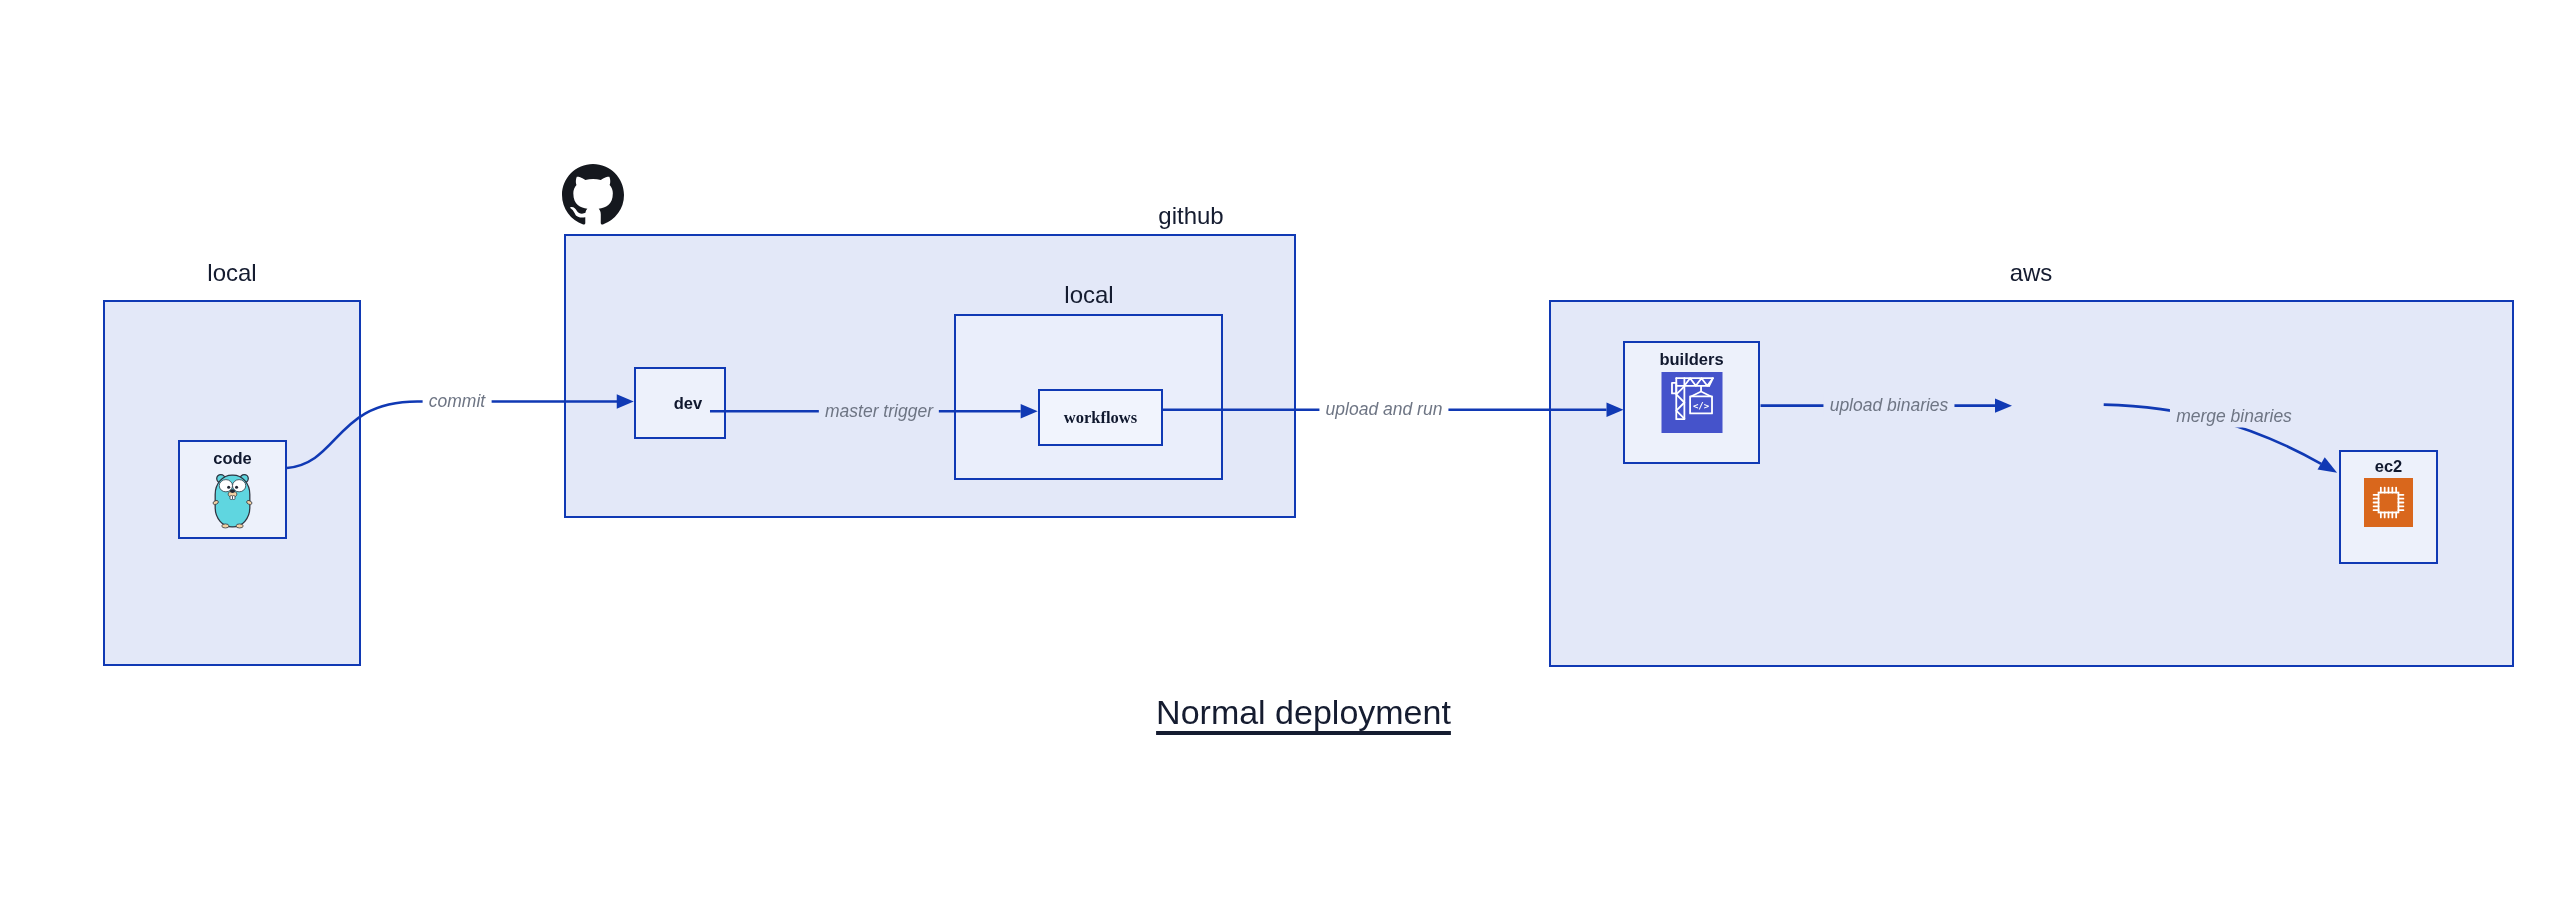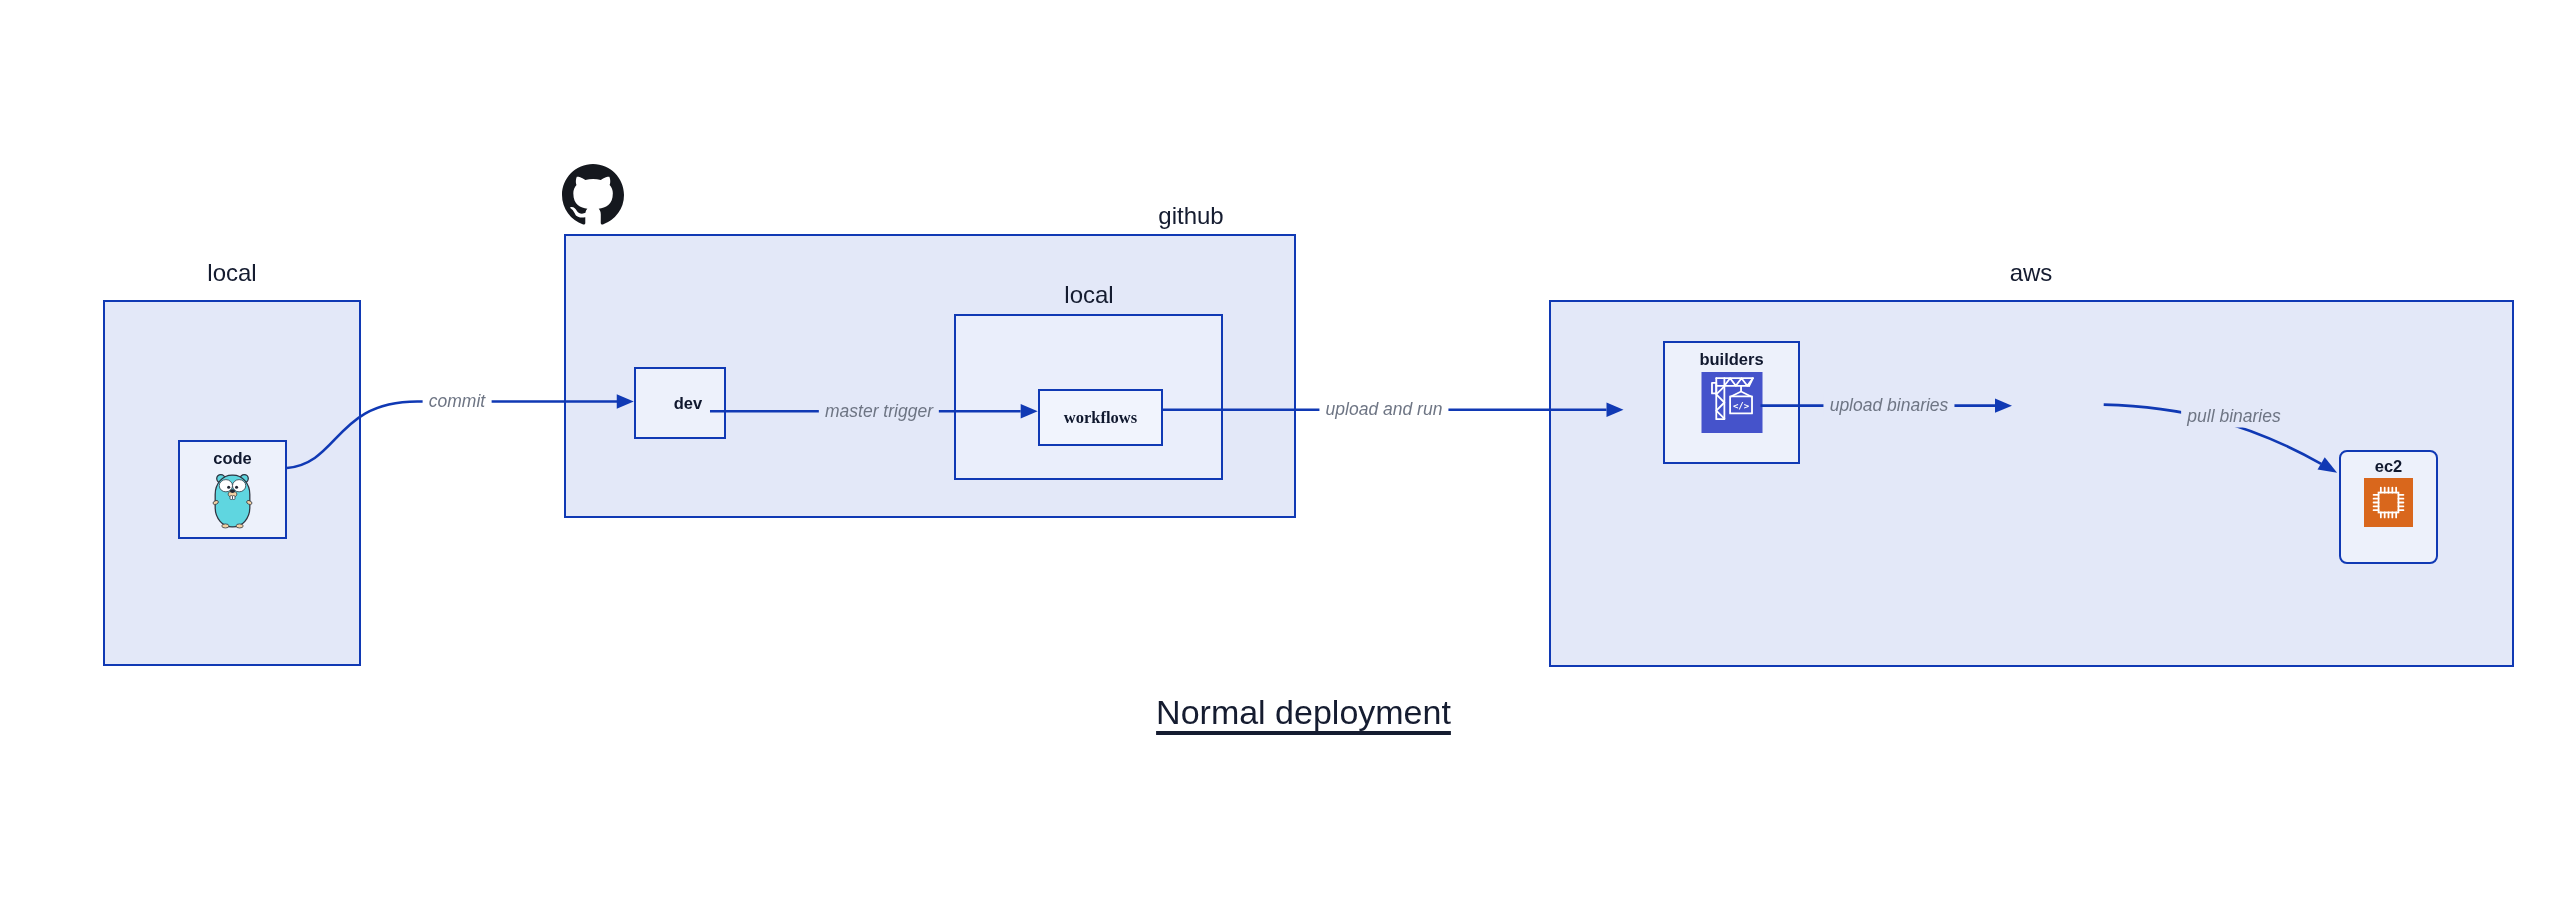--- a/index.html
+++ b/index.html
@@ -42,23 +42,23 @@
 
   
   .node{position:absolute;box-sizing:border-box;border:2.1px solid var(--stroke-blue);
         background:var(--node-fill);z-index:3;display:flex;flex-direction:column;
         align-items:center;}
   .node.center{justify-content:center;}
   .nlabel{font-weight:bold;font-size:16.5px;color:var(--node-label-navy);text-align:center;}
   #node-code     {left:178px;top:440px;width:109px;height:99px;}
   #node-dev      {left:634px;top:367px;width:92px;height:72px;padding-left:16px;}
   #node-workflows{left:1038px;top:389px;width:125px;height:57px;background:var(--workflows-fill);font-family:Liberation Serif, serif;}
-  #node-builders {left:1623px;top:341px;width:137px;height:123px;margin-left:40px;}
+  #node-builders {left:1623px;top:341px;width:137px;height:123px;}
   #node-s3       {left:2012px;top:341px;width:92px;height:123px;}
-  #node-ec2      {left:2339px;top:450px;width:99px;height:114px;border-radius:8px;}
+  #node-ec2      {left:2339px;top:450px;width:99px;height:114px;}
   #node-code .nlabel, #node-builders .nlabel, #node-s3 .nlabel{margin-top:7.2px;}
   #node-ec2 .nlabel{margin-top:5.2px;}
   .icon{position:absolute;}
   #node-code     .icon{left:32px;top:31px;width:41px;height:56px;}
   #node-builders .icon{left:36px;top:29px;width:62px;height:61px;}
   #node-s3       .icon{left:20.6px;top:37px;width:46px;height:45px;}
   #node-ec2      .icon{left:23px;top:26px;width:49px;height:49px;}
 
   
   #octocat{position:absolute;left:562px;top:164px;width:62px;height:62px;z-index:3;}
@@ -195,18 +195,18 @@
                    M45 22 H51.5 M45 27 H51.5 M45 32 H51.5 M45 37 H51.5 M45 42 H51.5"></path>
         </g>
       </g>
     </svg>
   </div>
 
   <div class="elabel bg-white" id="el-commit">commit</div>
   <div class="elabel bg-fill" id="el-merge-trigger">master trigger</div>
   <div class="elabel bg-white" id="el-upload-and-run">upload and run</div>
   <div class="elabel bg-fill" id="el-upload-binaries">upload binaries</div>
-  <div class="elabel bg-fill" id="el-pull-binaries">pull binaries</div>
+  <div class="elabel bg-fill" id="el-pull-binaries">merge binaries</div>
 
   <div class="title">Normal deployment</div>
 
 </div>
 
 
 </body></html>

